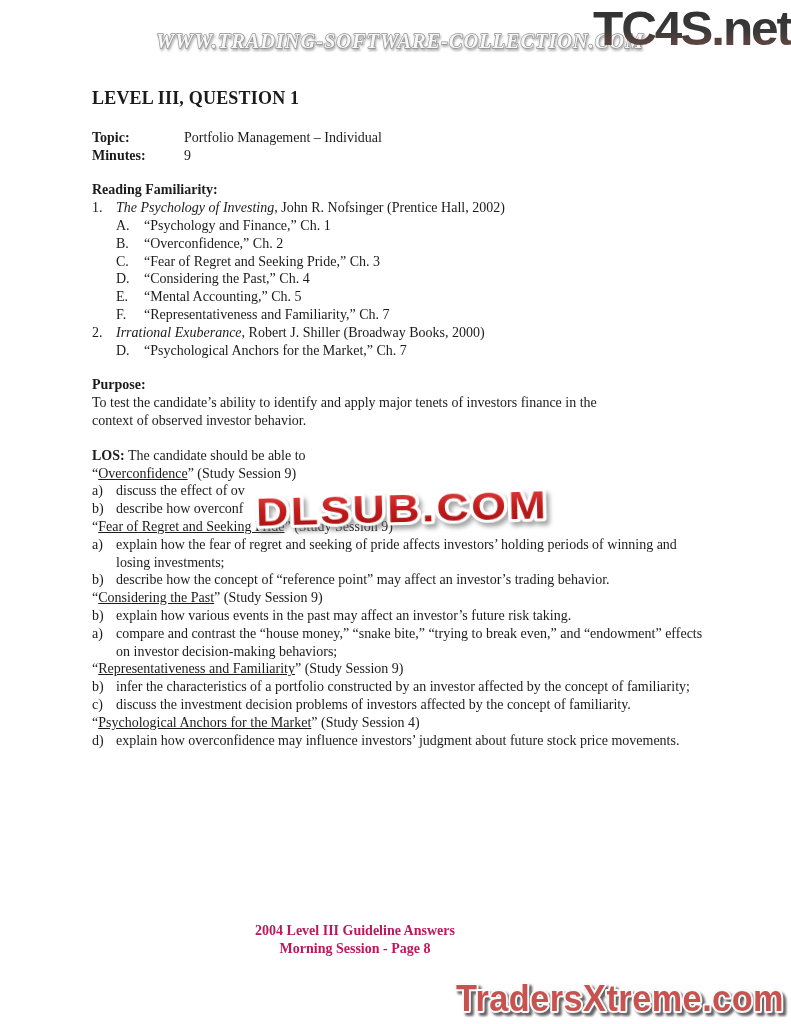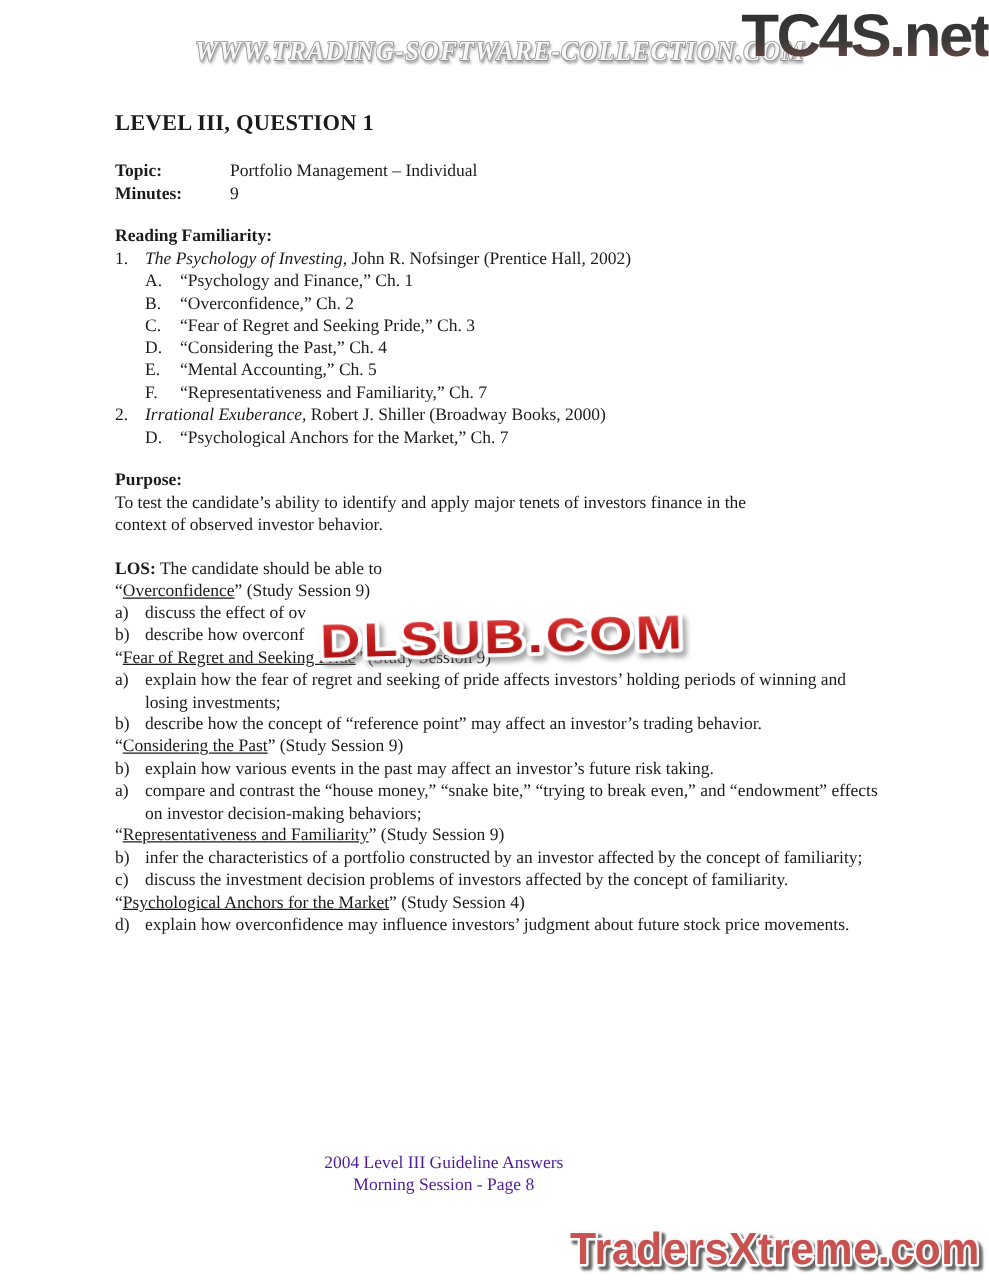--- a/index.html
+++ b/index.html
@@ -16,21 +16,21 @@
   .gap { margin-top:17px; }
   .b { font-weight:bold; }
   .i { font-style:italic; }
   .u { text-decoration:underline; }
   .li1 { padding-left:24px; }
   .li1 > .mk { display:inline-block; width:24px; margin-left:-24px; }
   .li2 { padding-left:52px; }
   .li2 > .mk { display:inline-block; width:28px; margin-left:-28px; }
 
   .footer { position:absolute; left:0; top:922px; width:710px; text-align:center;
-            font-size:14px; line-height:18px; color:#4c1d95; }
+            font-size:14px; line-height:18px; color:#be185d;font-weight:bold; }
 
   
   svg text { user-select:none; }
 
   .wm-top { position:absolute; left:150px; top:20px;
             filter:drop-shadow(1px 2px 1px rgba(130,130,130,.65)); }
   .wm-top text { font-family:"Liberation Serif", serif; font-weight:bold; font-style:italic;
                  font-size:22px; letter-spacing:1px; fill:#f7f7f7;
                  stroke:#8f8f8f; stroke-width:1.4; paint-order:stroke fill; stroke-linejoin:round; }
 

